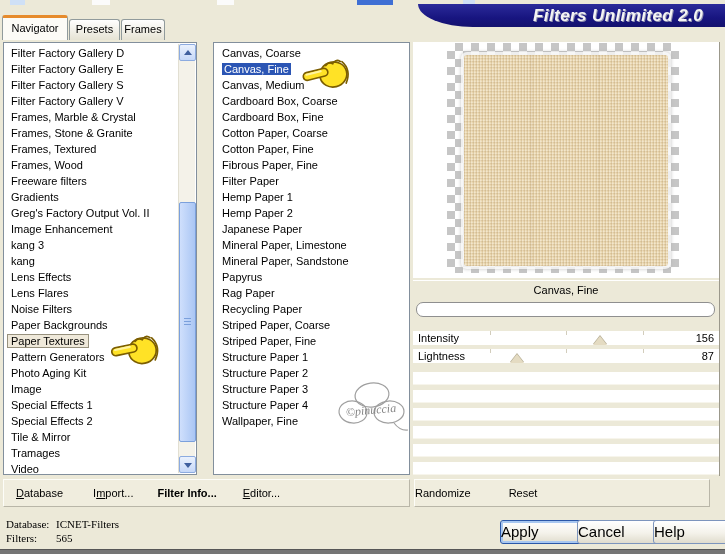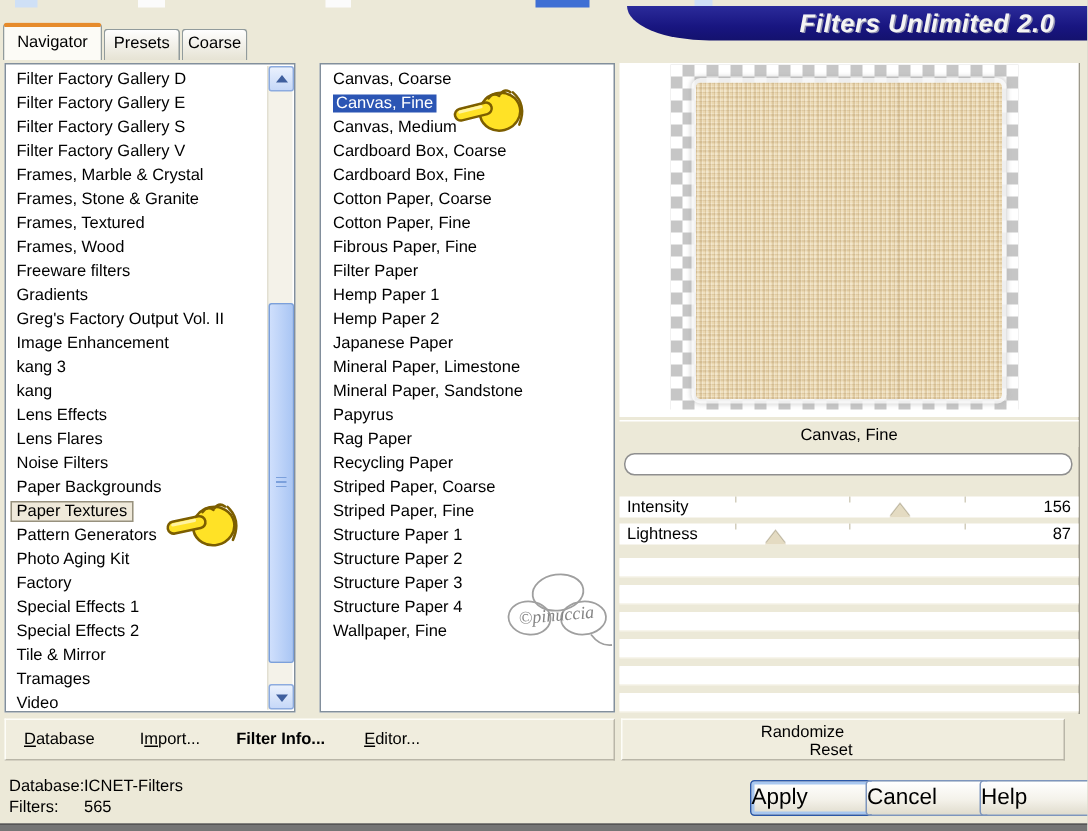--- a/index.html
+++ b/index.html
@@ -73,27 +73,27 @@
   .slider-row .val{position:absolute;right:5px;top:0;}
   .slider-row .tick{position:absolute;top:0;width:1px;height:4px;background:#d2cdbc;}
   .slider-row .handle{position:absolute;bottom:0;width:0;height:0;margin-left:-7px;
     border-left:7px solid transparent;border-right:7px solid transparent;border-bottom:9px solid #e4dbc2;
     filter:drop-shadow(0 -1px 0 #b3ab92);}
   .empty-row{position:absolute;left:0;width:306px;height:12px;background:#fff;box-shadow:0 1px 0 #f7f5ec;}
   
   .group{position:absolute;top:479px;height:28px;background:#f0edde;
     border:1px solid;border-color:#fdfdf8 #b9b6a8 #b9b6a8 #fdfdf8;display:flex;align-items:center;}
   #group-left{left:3px;width:407px;}
-  #group-right{left:414px;width:296px;justify-content:flex-end;padding-right:16px;flex-direction:column;}
+  #group-right{left:414px;width:296px;padding-right:16px;}
   .tb-btn{white-space:nowrap;cursor:default;}
   #group-left .tb-btn{margin-left:0;}
   .tb-btn u{text-decoration:underline;}
   
   .status{position:absolute;left:6px;top:517px;line-height:14px;}
-  .status .row{display:flex;}
+  .status .row{display:flex;font-family:Liberation Serif, serif;}
   .status .sl{width:50px;}
   .xp-btn{position:absolute;top:520px;width:82px;height:24px;border:1px solid #7d95bd;border-radius:3px;
     background:linear-gradient(180deg,#fff 0%,#f4f2ea 55%,#e0dccd 100%);
     text-align:left;line-height:21px;font-size:15px;}
   .xp-btn.focused{border-color:#2a57a8;box-shadow:inset 0 0 0 2px #a8c7f0;}
   #btn-apply{left:500px;}
   #btn-cancel{left:577px;}
   #btn-help{left:653px;}
   .bottom-edge{position:absolute;left:0;right:0;bottom:0;height:5px;background:#757575;border-top:1px solid #565656;}
   
@@ -117,21 +117,21 @@
     <span class="title-text">Filters Unlimited 2.0</span>
   </div>
 
   <div class="tab active" id="tab-navigator">
     <span>Navigator</span>
   </div>
   <div class="tab inactive" id="tab-presets">
     <span>Presets</span>
   </div>
   <div class="tab inactive" id="tab-about">
-    <span>Coarse</span>
+    <span>Frames</span>
   </div>
 
   <div class="listbox" id="category-list">
     <div class="vscroll">
       <div class="scroll-btn up">
           <span class="arrow up"></span>
         </div>
       <div class="scroll-thumb"></div>
       <div class="scroll-btn down">
           <span class="arrow down"></span>
@@ -151,21 +151,21 @@
       <div class="lrow"><span>Image Enhancement</span></div>
       <div class="lrow"><span>kang 3</span></div>
       <div class="lrow"><span>kang</span></div>
       <div class="lrow"><span>Lens Effects</span></div>
       <div class="lrow"><span>Lens Flares</span></div>
       <div class="lrow"><span>Noise Filters</span></div>
       <div class="lrow"><span>Paper Backgrounds</span></div>
       <div class="lrow"><span class="cat-selected">Paper Textures</span></div>
       <div class="lrow"><span>Pattern Generators</span></div>
       <div class="lrow"><span>Photo Aging Kit</span></div>
-      <div class="lrow"><span>Factory</span></div>
+      <div class="lrow"><span>Image</span></div>
       <div class="lrow"><span>Special Effects 1</span></div>
       <div class="lrow"><span>Special Effects 2</span></div>
       <div class="lrow"><span>Tile &amp; Mirror</span></div>
       <div class="lrow"><span>Tramages</span></div>
       <div class="lrow"><span>Video</span></div>
     </div>
 
   <div class="listbox" id="filter-list">
       <div class="lrow"><span>Canvas, Coarse</span></div>
       <div class="lrow"><span class="sel-blue">Canvas, Fine</span></div>

